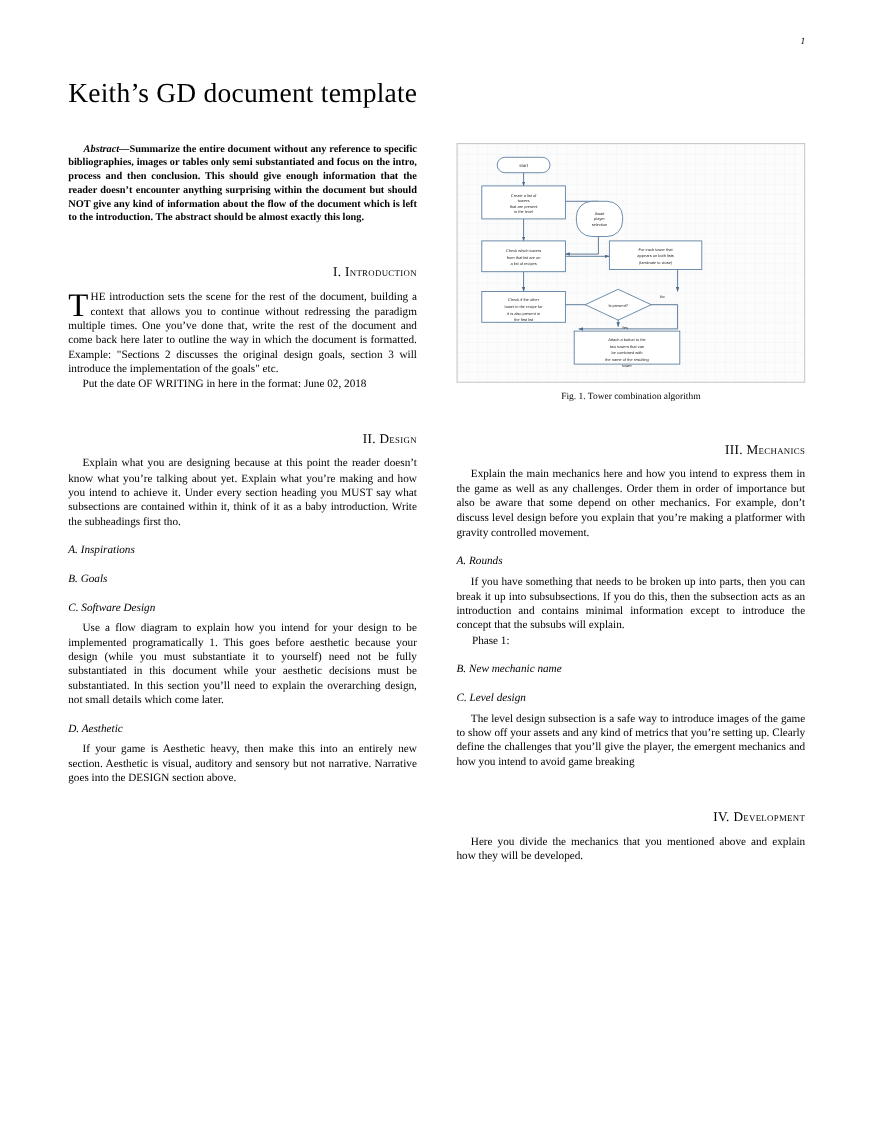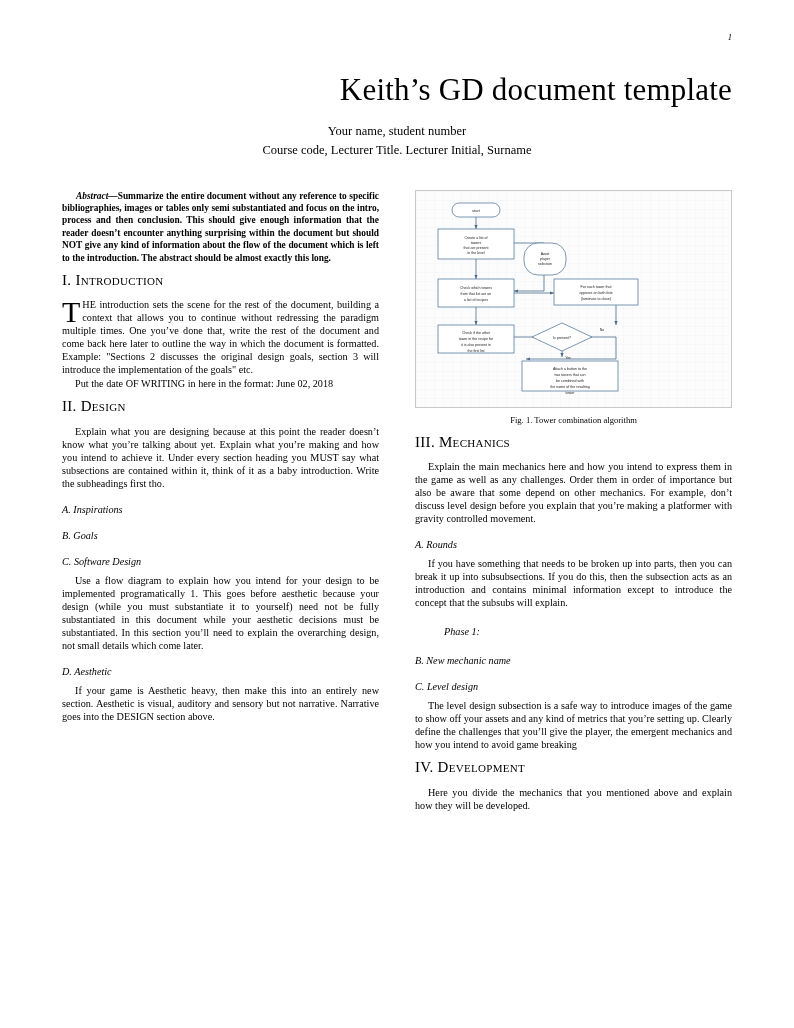--- a/index.html
+++ b/index.html
@@ -24,22 +24,22 @@
   }
   .page-number {
     position: absolute;
     top: 32px;
     right: 62px;
     font-size: 8.5px;
     font-style: italic;
     font-family: "Liberation Serif", serif;
   }
   .title {
-    text-align: right;
-    font-size: 31px;
+    text-align: left;
+    font-size: 25px;
     font-family: "Liberation Serif", serif;
     font-weight: normal;
     margin: 36px 0 0 0;
     letter-spacing: 0.2px;
   }
   .authors {
     text-align: center;
     font-size: 12.5px;
     margin-top: 14px;
     line-height: 1.5;
@@ -60,46 +60,45 @@
     font-size: 9.4px;
     line-height: 1.32;
     text-align: justify;
     text-indent: 14px;
   }
   .abstract .abs-head {
     font-style: italic;
     font-weight: bold;
   }
   h2.section {
-    text-align: left;
-    font-size: 15px;
+    text-align: right;
+    font-size: 12px;
     font-weight: normal;
     font-variant: small-caps;
-    margin: 7px 0 8px 0;
+    margin: 36px 0 8px 0;
     letter-spacing: 0.3px;
   }
   h3.subsection {
     font-size: 10.2px;
     font-weight: normal;
     font-style: italic;
     margin: 13px 0 6px 0;
     text-align: left;
     font-family: Liberation Serif, serif;
   }
   p {
     margin: 0 0 0 0;
     text-indent: 13px;
   }
   p + p {
     margin-top: 1px;
   }
   .phase {
-    font-style: italic;
     text-indent: 13px;
-    margin: 16px;
+    margin: 1px;
   }
   
   .dropcap-para {
     text-indent: 0;
     position: relative;
   }
   .dropcap {
     float: left;
     font-size: 30px;
     line-height: 24px;
@@ -133,24 +132,20 @@
 </style>
 </head>
 <body>
 
 <div class="page">
 
   <div class="page-number">1</div>
 
   <h1 class="title">Keith’s GD document template</h1>
 
-  <div class="authors">
-    <div>Your name, student number</div>
-    <div>Course code, Lecturer Title. Lecturer Initial, Surname</div>
-  </div>
 
   <div class="columns">
 
     <div class="col">
 
       <div class="abstract">
         <span class="abs-head">Abstract—</span><span>Summarize the entire document without any reference to specific bibliographies, images or tables only semi substantiated and focus on the intro, process and then conclusion. This should give enough information that the reader doesn’t encounter anything surprising within the document but should NOT give any kind of information about the flow of the document which is left to the introduction. The abstract should be almost exactly this long.</span>
       </div>
 
       <h2 class="section">I.  Introduction</h2>

